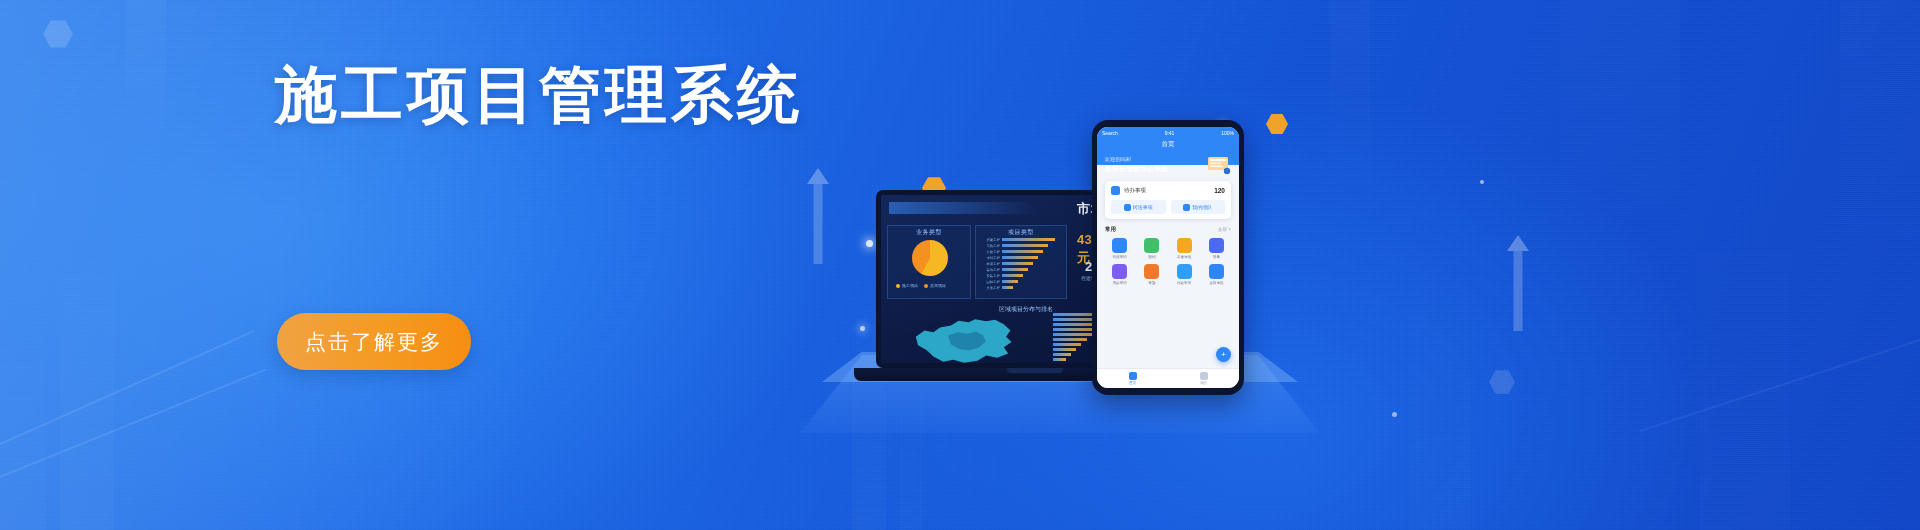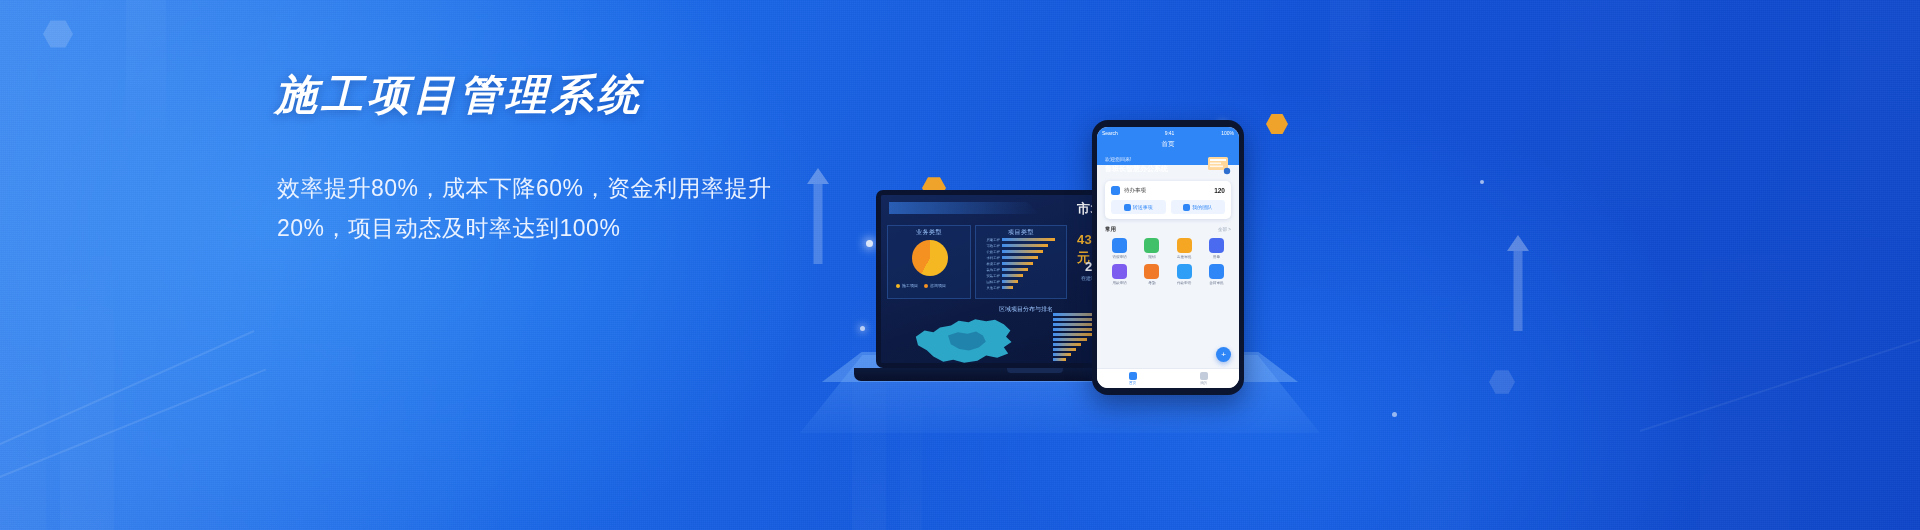--- a/index.html
+++ b/index.html
@@ -49,24 +49,23 @@
 
   .dot { position:absolute; border-radius:50%; background:#fff; }
 
   
   .diag { position:absolute; background:rgba(255,255,255,.10); transform-origin:left center; }
 
   
   .content { position:absolute; left:275px; top:0; width:760px; height:530px; }
   .title {
     position:absolute; top:60px; left:0;
-    font-size:42px; line-height:70px; font-weight:bold; color:#ffffff;
+    font-size:62px; line-height:70px; font-weight:bold; color:#ffffff;
     letter-spacing:4px;
     text-shadow:0 2px 10px rgba(0,20,80,.28);
-    font-style:italic;
   }
   .subtitle {
     position:absolute; top:168px; left:2px; width:530px;
     font-size:23px; line-height:40px; color:#eaf2ff; font-weight:normal;
     letter-spacing:.5px;
   }
   .bullets { position:absolute; top:250px; left:2px; display:flex; gap:50px; align-items:center; }
   .bullet { display:flex; align-items:center; gap:9px; }
   .bullet .bdot { width:13px;height:13px;border-radius:50%; background:#f5a623; flex:none; }
   .bullet .blabel { font-size:21px; color:#f7ab2c; letter-spacing:1px; white-space:nowrap; }
@@ -250,23 +249,23 @@
   <div class="dot" style="left:1220px;top:123px;width:5px;height:5px;opacity:.8;box-shadow:0 0 7px 2px rgba(255,255,255,.5);"></div>
   <div class="dot" style="left:1480px;top:180px;width:4px;height:4px;opacity:.6;"></div>
   <div class="dot" style="left:1392px;top:412px;width:5px;height:5px;opacity:.55;"></div>
 
   <div class="diag" style="left:-20px;top:452px;width:300px;height:2px;transform:rotate(-24deg);"></div>
   <div class="diag" style="left:-40px;top:492px;width:330px;height:2px;transform:rotate(-22deg);"></div>
   <div class="diag" style="left:1640px;top:430px;width:320px;height:2px;transform:rotate(-18deg);opacity:.6;"></div>
 
   <div class="content">
     <h1 class="title">施工项目管理系统</h1>
-    <p class="subtitle">效率提升80%，成本下降60%，资金利用率提升20%，项目动态及时率达到100%</p>
-
-
+
+
+    <button class="cta">点击了解更多</button>
   </div>
 
   <div class="devices">
     <div class="platform"></div>
     <div class="platform2"></div>
 
     <div class="laptop">
       <div class="laptop-screen">
         <div class="dash">
           <div class="dash-head">

